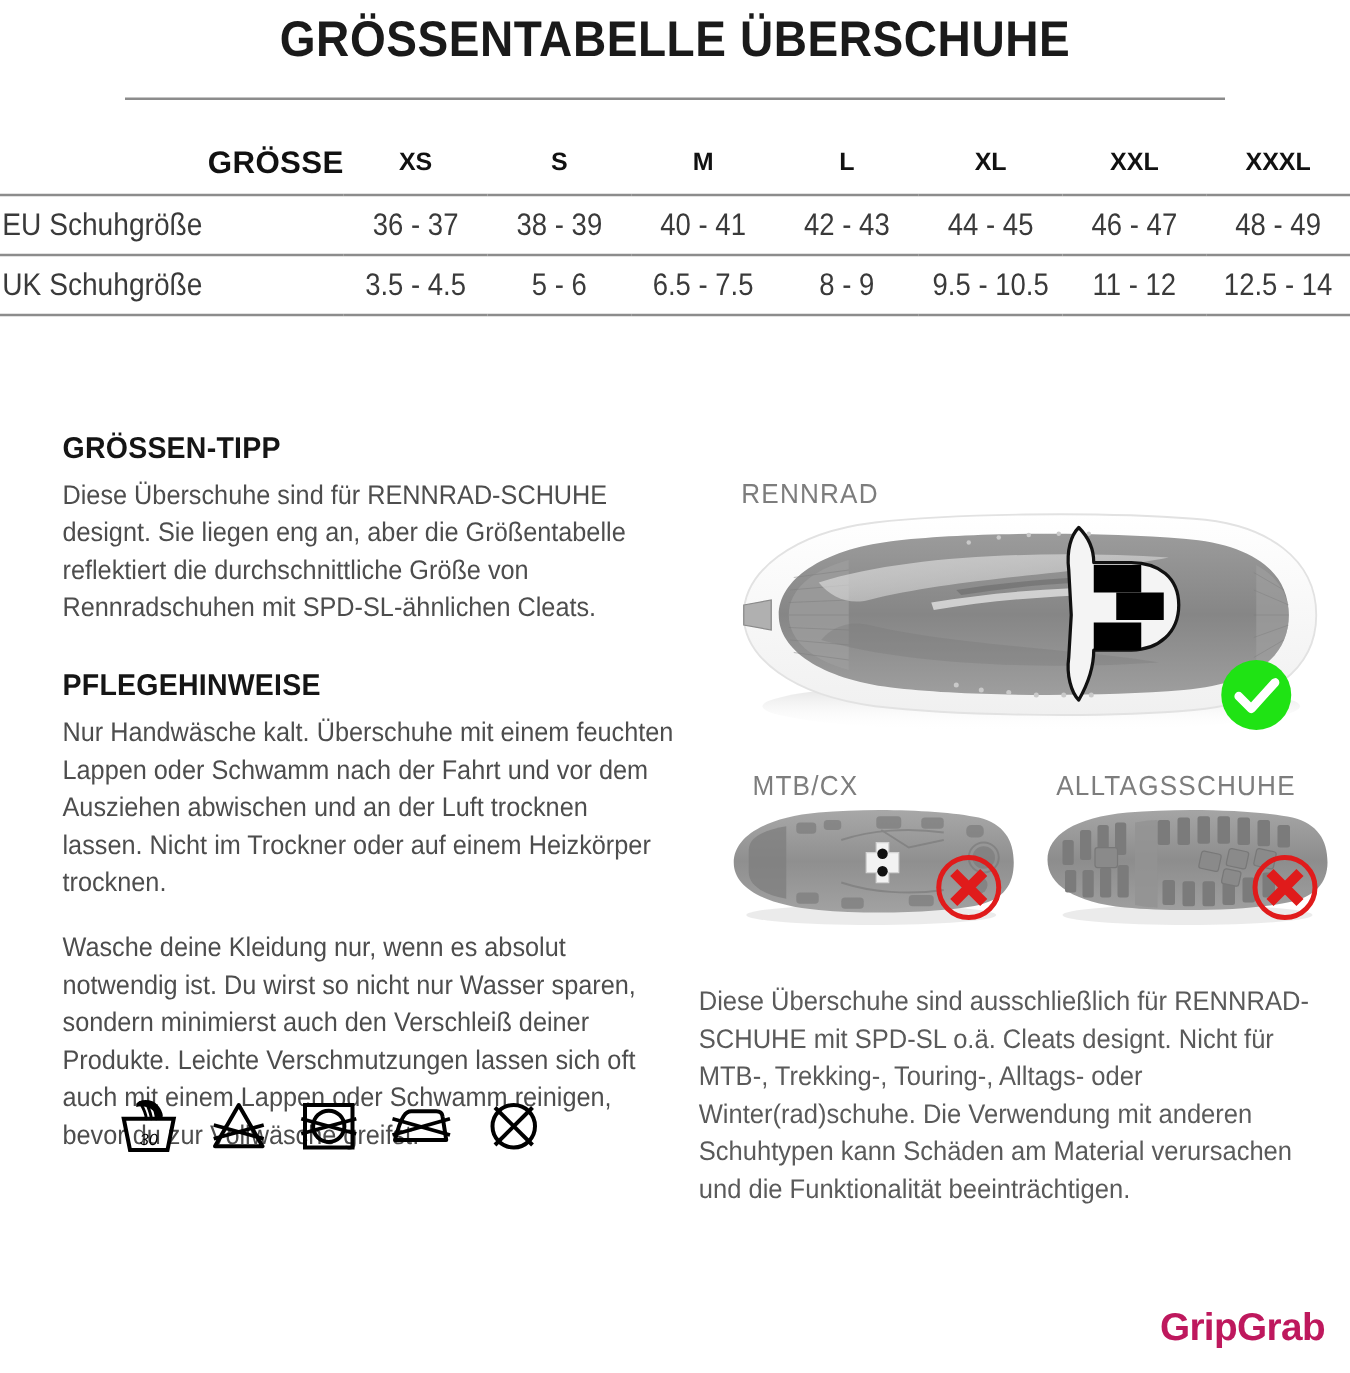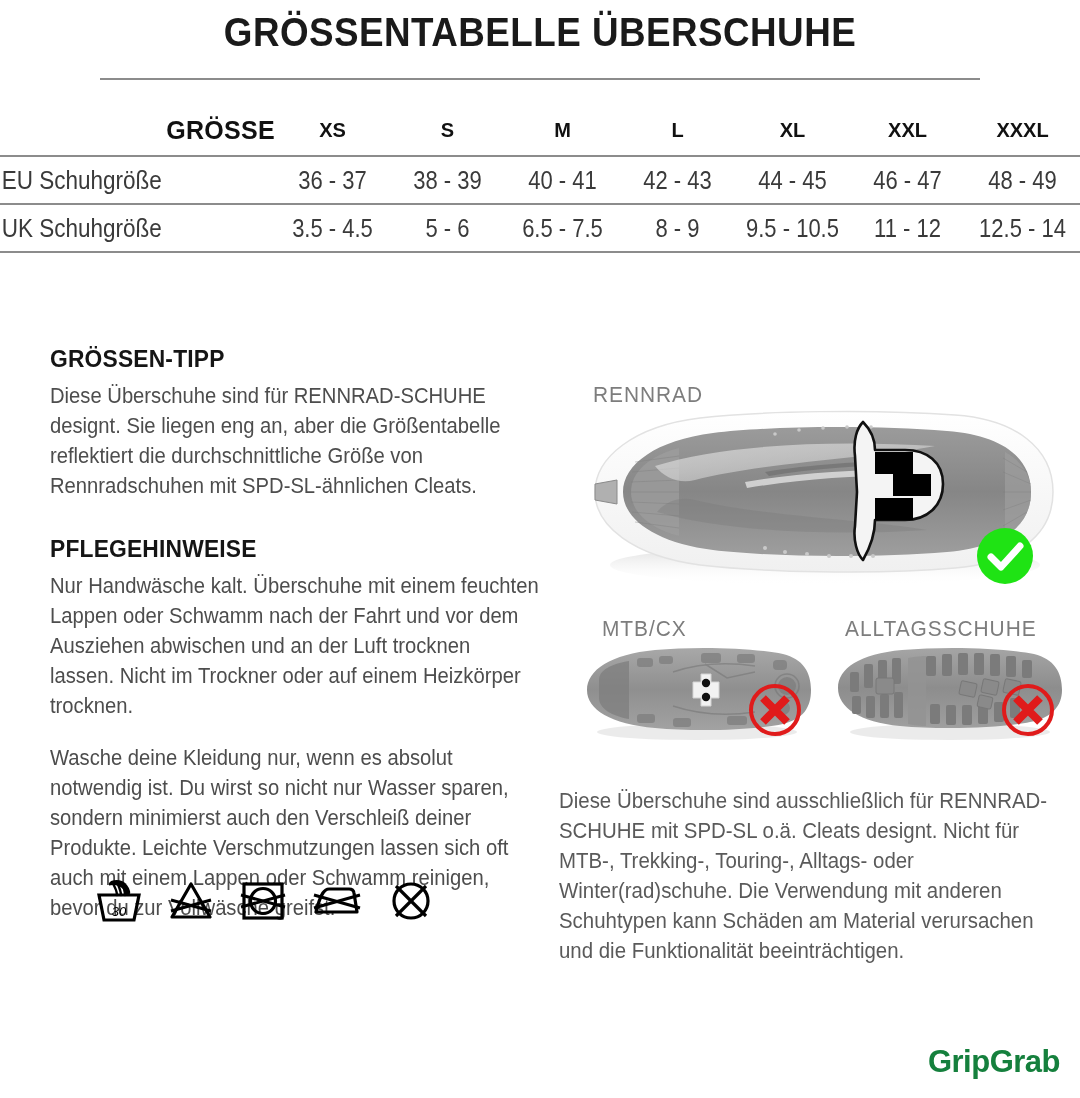--- a/index.html
+++ b/index.html
@@ -197,21 +197,21 @@
 
   
   .logo {
     position: absolute;
     right: 20px;
     bottom: 18px;
     font-family: "Liberation Sans", sans-serif;
     font-weight: 700;
     font-size: 31px;
     letter-spacing: -0.5px;
-    color: #15803d;
+    color: #be185d;
   }
 </style>
 </head>
 <body>
 
 <div class="page">
 
   <div class="title">GRÖSSENTABELLE ÜBERSCHUHE</div>
   <div class="title-rule"></div>
 

